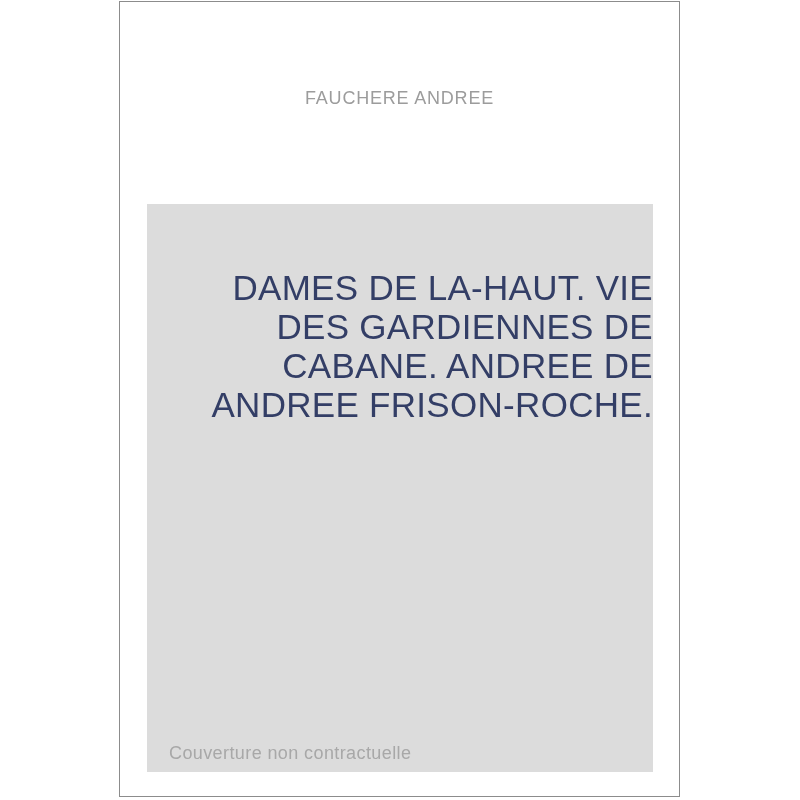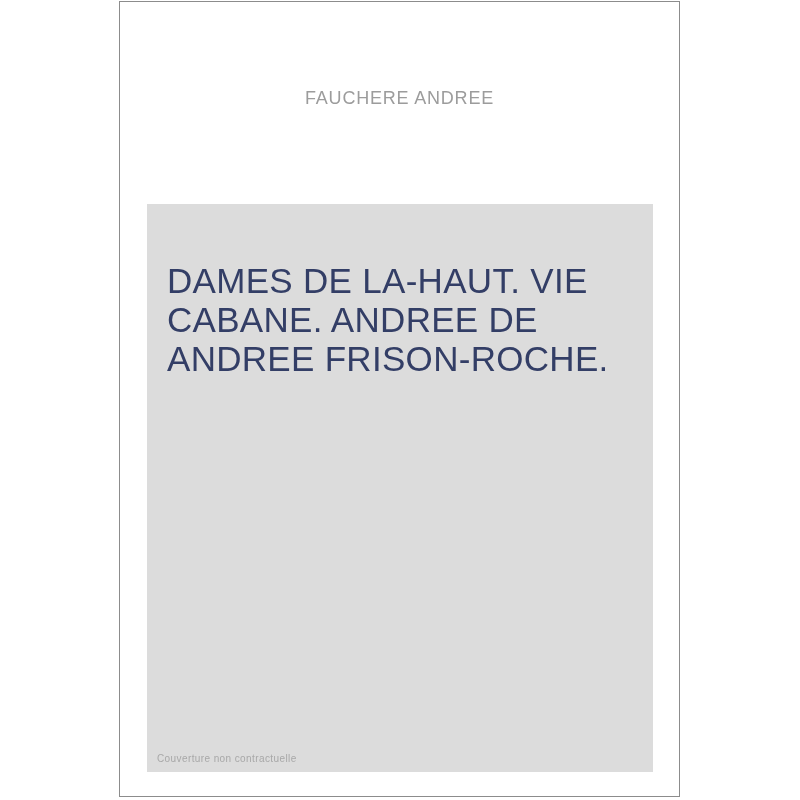--- a/index.html
+++ b/index.html
@@ -41,52 +41,52 @@
   .cover-box {
     position: absolute;
     left: 27px;
     top: 202px;
     width: 506px;
     height: 568px;
     background: #dcdcdc;
   }
   .cover-title {
     position: absolute;
-    top: 57px;
+    top: 64px;
     left: 0;
     width: 100%;
-    text-align: left;
+    text-align: right;
     font-size: 35px;
     font-weight: 300;
     line-height: 39px;
     letter-spacing: 0.3px;
     color: #333e66;
-    margin-left: 20px;
   }
   .cover-caption {
     position: absolute;
-    left: 10px;
+    left: 22px;
     bottom: 8px;
-    font-size: 10px;
+    font-size: 18px;
     font-weight: 300;
     letter-spacing: 0.4px;
     color: #a8a8a8;
   }
 </style>
 </head>
 <body>
 
 <div class="canvas">
   <div class="page">
 
     <div class="author-line">FAUCHERE ANDREE</div>
 
     <div class="cover-box">
       <div class="cover-title">
         <div>DAMES DE LA-HAUT. VIE</div>
+        <div>DES GARDIENNES DE</div>
         <div>CABANE. ANDREE DE</div>
         <div>ANDREE FRISON-ROCHE.</div>
       </div>
 
       <div class="cover-caption">Couverture non contractuelle</div>
     </div>
 
   </div>
 </div>
 

